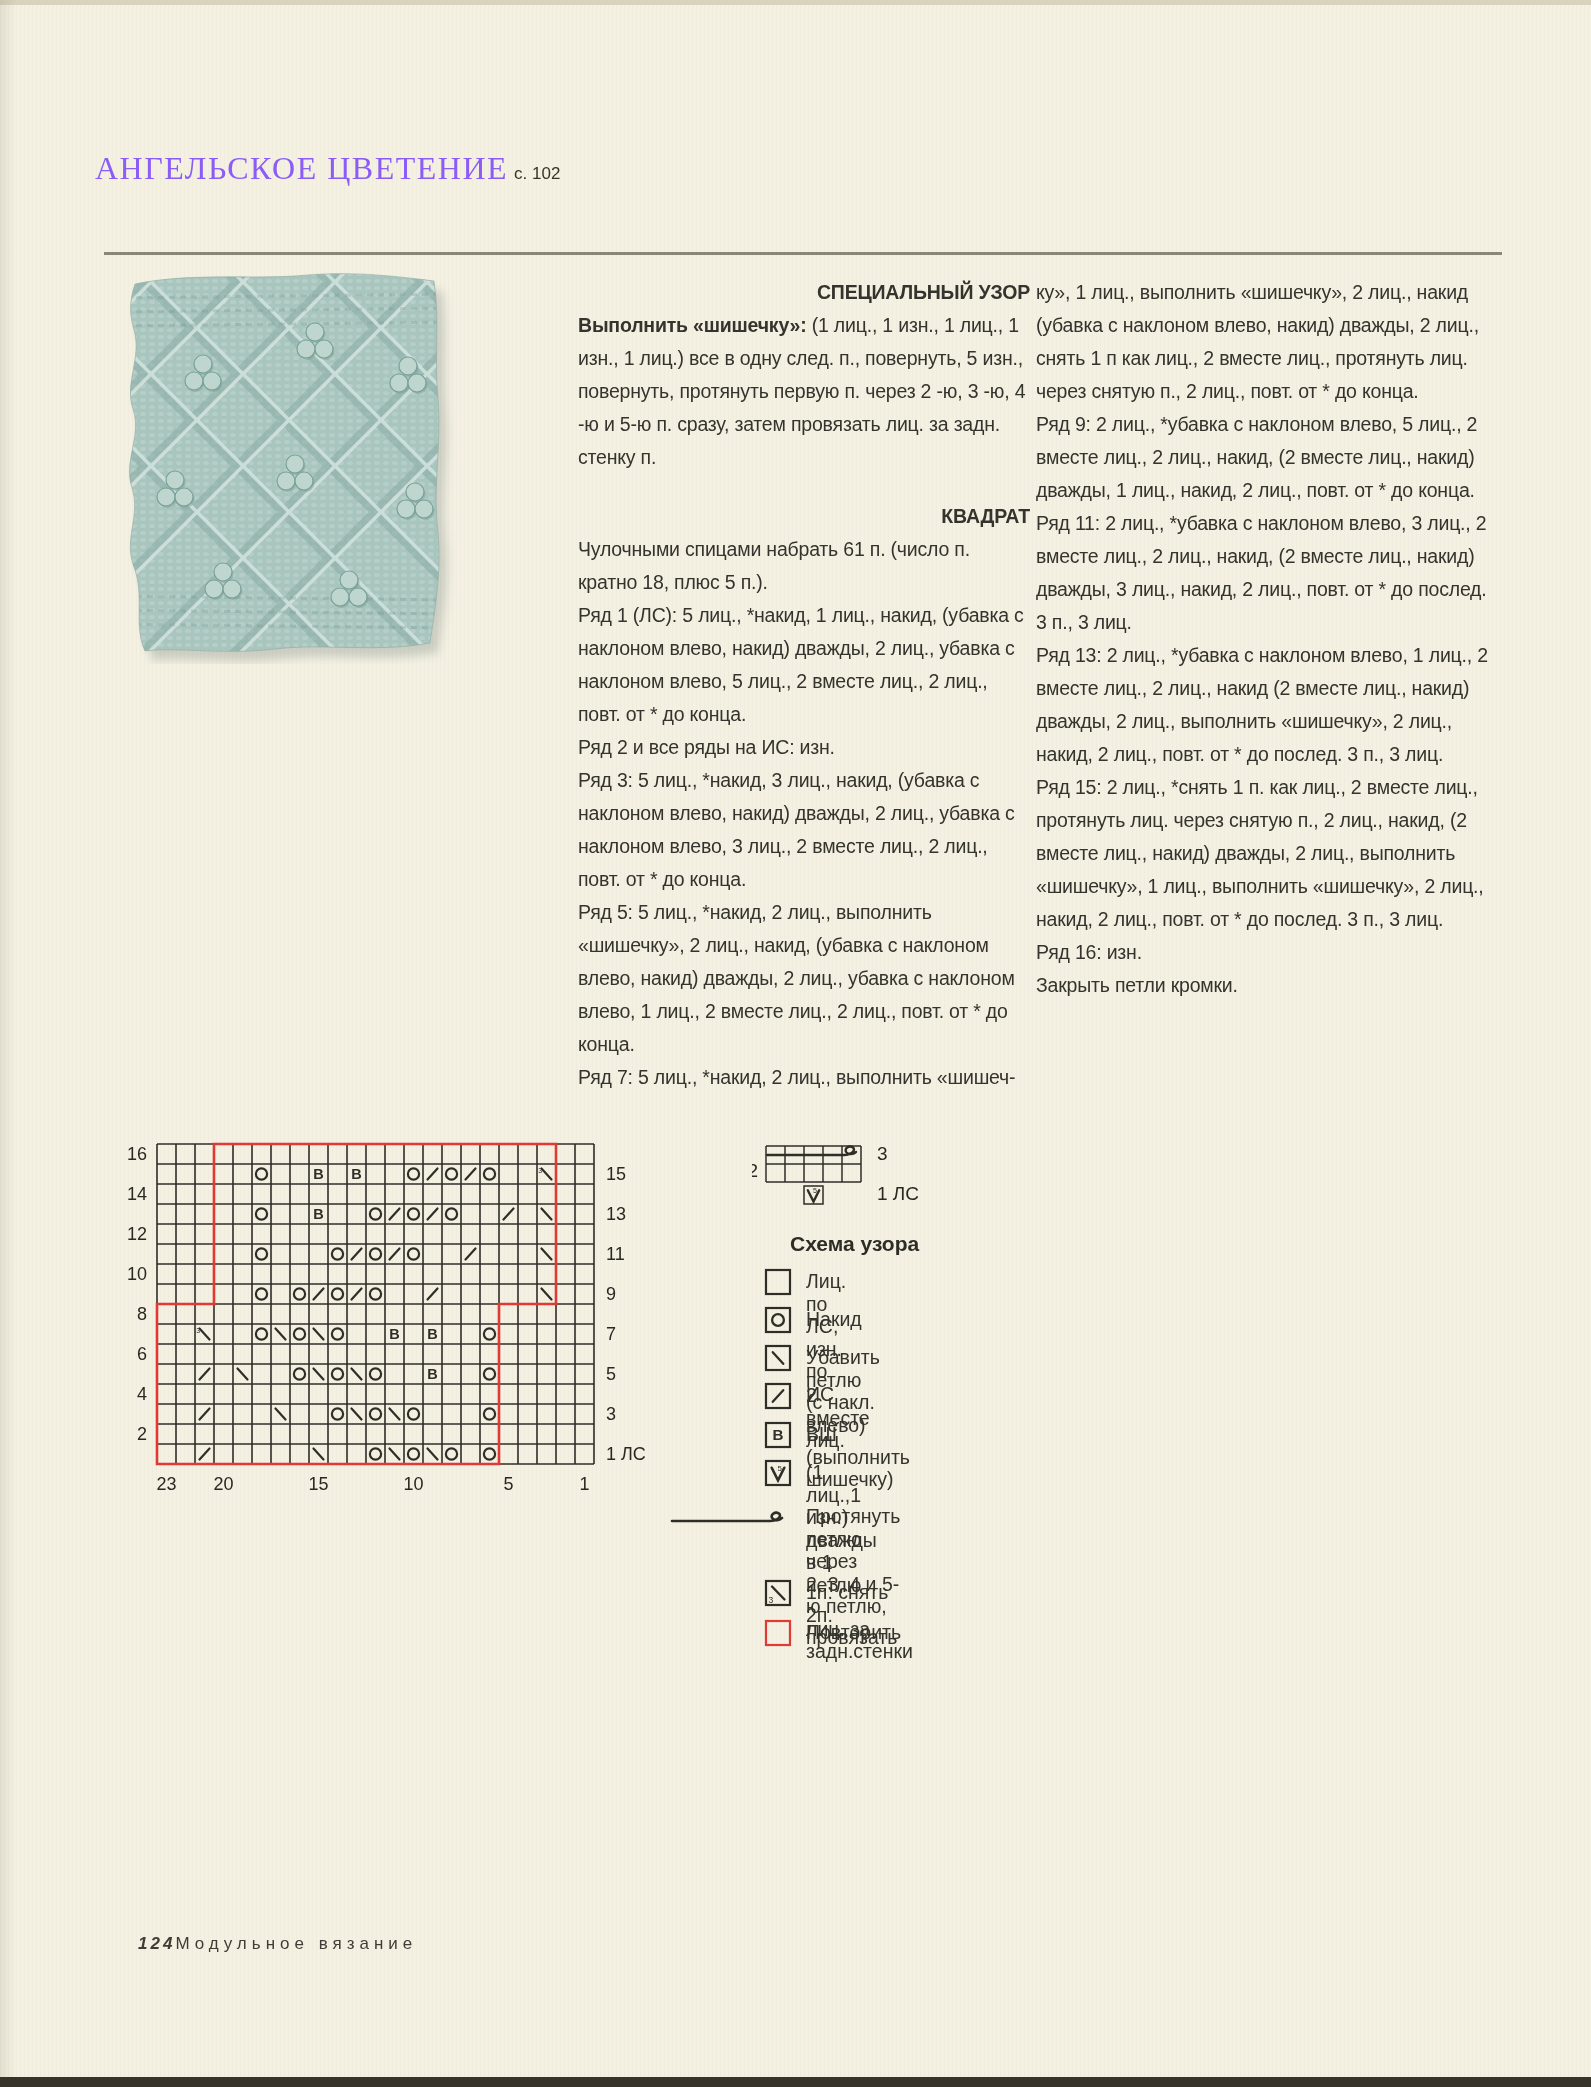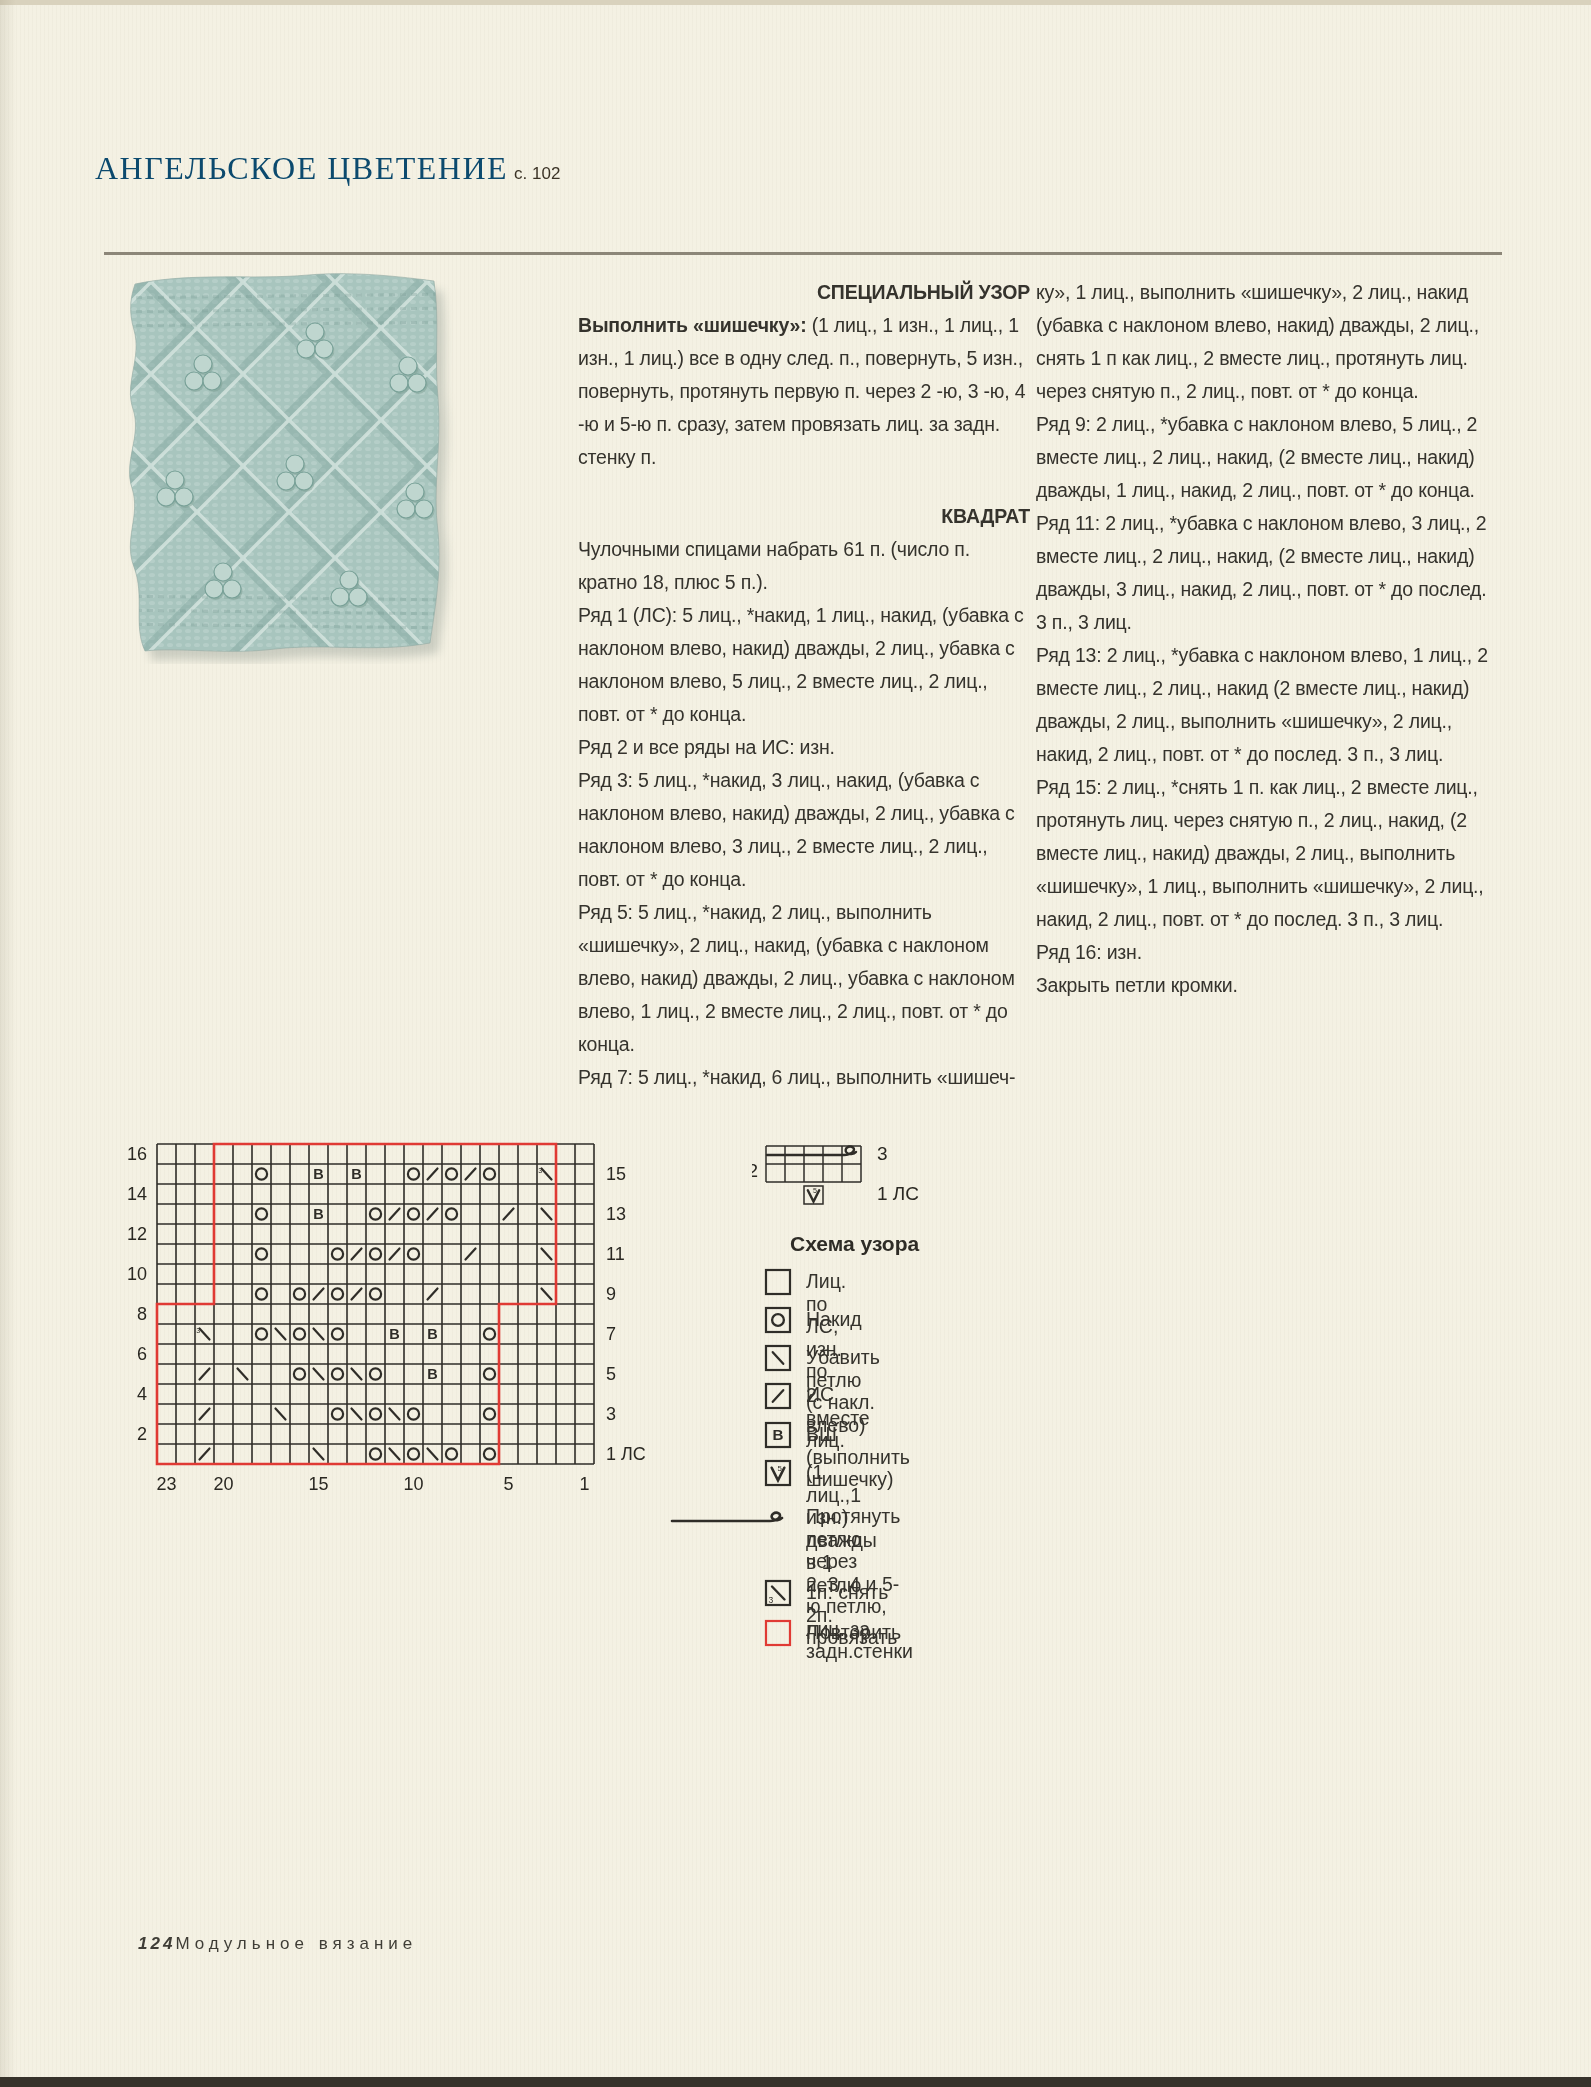--- a/index.html
+++ b/index.html
@@ -6,21 +6,21 @@
   .page{position:relative;width:1591px;height:2087px;background:#f4f1e3;overflow:hidden;
         font-family:"Liberation Sans",sans-serif;color:#35332d;}
   .page::before{content:"";position:absolute;inset:0;pointer-events:none;
         background:repeating-linear-gradient(90deg,rgba(120,110,80,0.035) 0 1px,transparent 1px 4px);}
   .edge-top{position:absolute;top:0;left:0;right:0;height:5px;background:#d9d2bd;}
   .edge-bottom{position:absolute;bottom:0;left:0;right:0;height:10px;background:#37332b;}
   .edge-left{position:absolute;left:0;top:0;bottom:0;width:16px;
         background:linear-gradient(90deg,rgba(70,60,35,0.10),rgba(70,60,35,0));}
   .title-row{position:absolute;left:95px;top:150px;white-space:nowrap;}
   .title-row h1{display:inline;font-family:"Liberation Serif",serif;font-weight:400;
-        font-size:32px;letter-spacing:1.5px;color:#0c4a6e;margin:0;}
+        font-size:32px;letter-spacing:1.5px;color:#8b5cf6;margin:0;}
   .page-ref{font-size:17px;color:#3b3326;margin-left:6px;}
   .rule{position:absolute;left:104px;top:252px;width:1398px;height:3px;background:#8c8678;}
   .swatch{position:absolute;left:103px;top:264px;}
   .col{position:absolute;top:276px;font-size:19.5px;line-height:33px;letter-spacing:-0.2px;}
   .col1{left:578px;width:452px;}
   .col2{left:1036px;width:466px;}
   .col p{margin:0;}
   .col .h{font-weight:bold;text-align:right;}
   .col .h.gap{margin-top:26px;}
   .chart-wrap{position:absolute;left:110px;top:1138px;}
@@ -160,21 +160,21 @@
 
   <div class="col col1" id="col1">
       <div class="h">СПЕЦИАЛЬНЫЙ УЗОР</div>
       <p><b>Выполнить «шишечку»:</b> (1 лиц., 1 изн., 1 лиц., 1 изн., 1 лиц.) все в одну след. п., повернуть, 5 изн., повернуть, протянуть первую п. через 2 -ю, 3 -ю, 4 -ю и 5-ю п. сразу, затем провязать лиц. за задн. стенку п.</p>
       <div class="h gap">КВАДРАТ</div>
       <p>Чулочными спицами набрать 61 п. (число п. кратно 18, плюс 5 п.).</p>
       <p>Ряд 1 (ЛС): 5 лиц., *накид, 1 лиц., накид, (убавка с наклоном влево, накид) дважды, 2 лиц., убавка с наклоном влево, 5 лиц., 2 вместе лиц., 2 лиц., повт. от * до конца.</p>
       <p>Ряд 2 и все ряды на ИС: изн.</p>
       <p>Ряд 3: 5 лиц., *накид, 3 лиц., накид, (убавка с наклоном влево, накид) дважды, 2 лиц., убавка с наклоном влево, 3 лиц., 2 вместе лиц., 2 лиц., повт. от * до конца.</p>
       <p>Ряд 5: 5 лиц., *накид, 2 лиц., выполнить «шишечку», 2 лиц., накид, (убавка с наклоном влево, накид) дважды, 2 лиц., убавка с наклоном влево, 1 лиц., 2 вместе лиц., 2 лиц., повт. от * до конца.</p>
-      <p>Ряд 7: 5 лиц., *накид, 6 лиц., выполнить «шишеч-</p>
+      <p>Ряд 7: 5 лиц., *накид, 2 лиц., выполнить «шишеч-</p>
     </div>
   <div class="col col2" id="col2">
       <p>ку», 1 лиц., выполнить «шишечку», 2 лиц., накид (убавка с наклоном влево, накид) дважды, 2 лиц., снять 1 п как лиц., 2 вместе лиц., протянуть лиц. через снятую п., 2 лиц., повт. от * до конца.</p>
       <p>Ряд 9: 2 лиц., *убавка с наклоном влево, 5 лиц., 2 вместе лиц., 2 лиц., накид, (2 вместе лиц., накид) дважды, 1 лиц., накид, 2 лиц., повт. от * до конца.</p>
       <p>Ряд 11: 2 лиц., *убавка с наклоном влево, 3 лиц., 2 вместе лиц., 2 лиц., накид, (2 вместе лиц., накид) дважды, 3 лиц., накид, 2 лиц., повт. от * до послед. 3 п., 3 лиц.</p>
       <p>Ряд 13: 2 лиц., *убавка с наклоном влево, 1 лиц., 2 вместе лиц., 2 лиц., накид (2 вместе лиц., накид) дважды, 2 лиц., выполнить «шишечку», 2 лиц., накид, 2 лиц., повт. от * до послед. 3 п., 3 лиц.</p>
       <p>Ряд 15: 2 лиц., *снять 1 п. как лиц., 2 вместе лиц., протянуть лиц. через снятую п., 2 лиц., накид, (2 вместе лиц., накид) дважды, 2 лиц., выполнить «шишечку», 1 лиц., выполнить «шишечку», 2 лиц., накид, 2 лиц., повт. от * до послед. 3 п., 3 лиц.</p>
       <p>Ряд 16: изн.</p>
       <p>Закрыть петли кромки.</p>
     </div>

